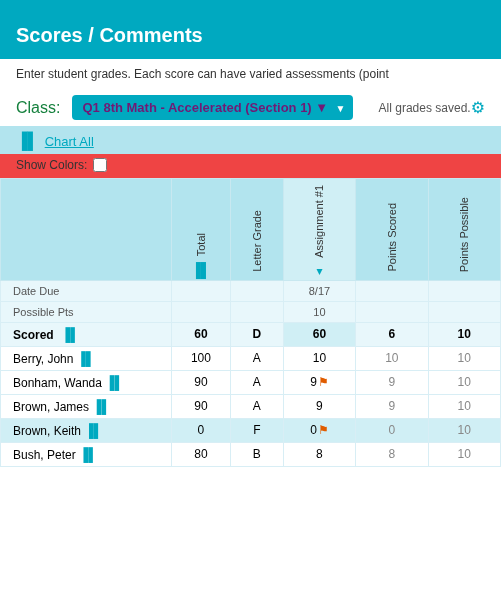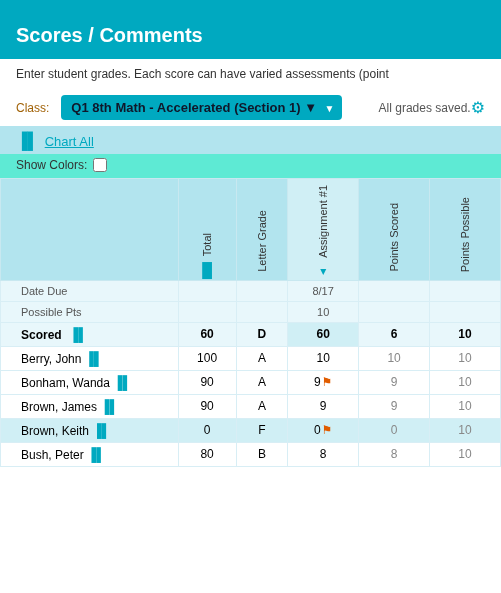--- a/index.html
+++ b/index.html
@@ -26,27 +26,27 @@
       background: #fff;
     }
     .controls-row {
       display: flex;
       align-items: center;
       padding: 6px 16px;
       background: #fff;
       gap: 12px;
     }
     .class-label {
-      color: #a16207;
-      font-size: 12px;
+      color: #15803d;
+      font-size: 16px;
       white-space: nowrap;
     }
     .class-select {
       background: #00a9c0;
-      color: #0f172a;
+      color: #701a75;
       border: none;
       border-radius: 4px;
       padding: 5px 24px 5px 10px;
       font-size: 13px;
       cursor: pointer;
       font-weight: bold;
       appearance: none;
       -webkit-appearance: none;
       position: relative;
     }
@@ -92,21 +92,21 @@
     .chart-all-link {
       color: #00a9c0;
       text-decoration: underline;
       font-size: 13px;
       cursor: pointer;
     }
     .show-colors-row {
       display: flex;
       align-items: center;
       padding: 4px 16px 6px 16px;
-      background: #5eead4;
+      background: #ef4444;
       gap: 6px;
       font-size: 12px;
       color: #333;
     }
     .show-colors-row input[type="checkbox"] {
       width: 14px;
       height: 14px;
       cursor: pointer;
     }
     
@@ -156,21 +156,21 @@
     
     tbody tr td {
       border: 1px solid #d8eef5;
       padding: 4px 6px;
       font-size: 12px;
       text-align: center;
       background: #fff;
     }
     tbody tr td.name-col {
       text-align: left;
-      padding-left: 20px;
+      padding-left: 12px;
       background: #fff;
     }
     tbody tr.meta-row td {
       background: #e8f7fb;
       color: #555;
       font-size: 11px;
     }
     tbody tr.meta-row td.name-col {
       background: #e8f7fb;
       color: #555;

